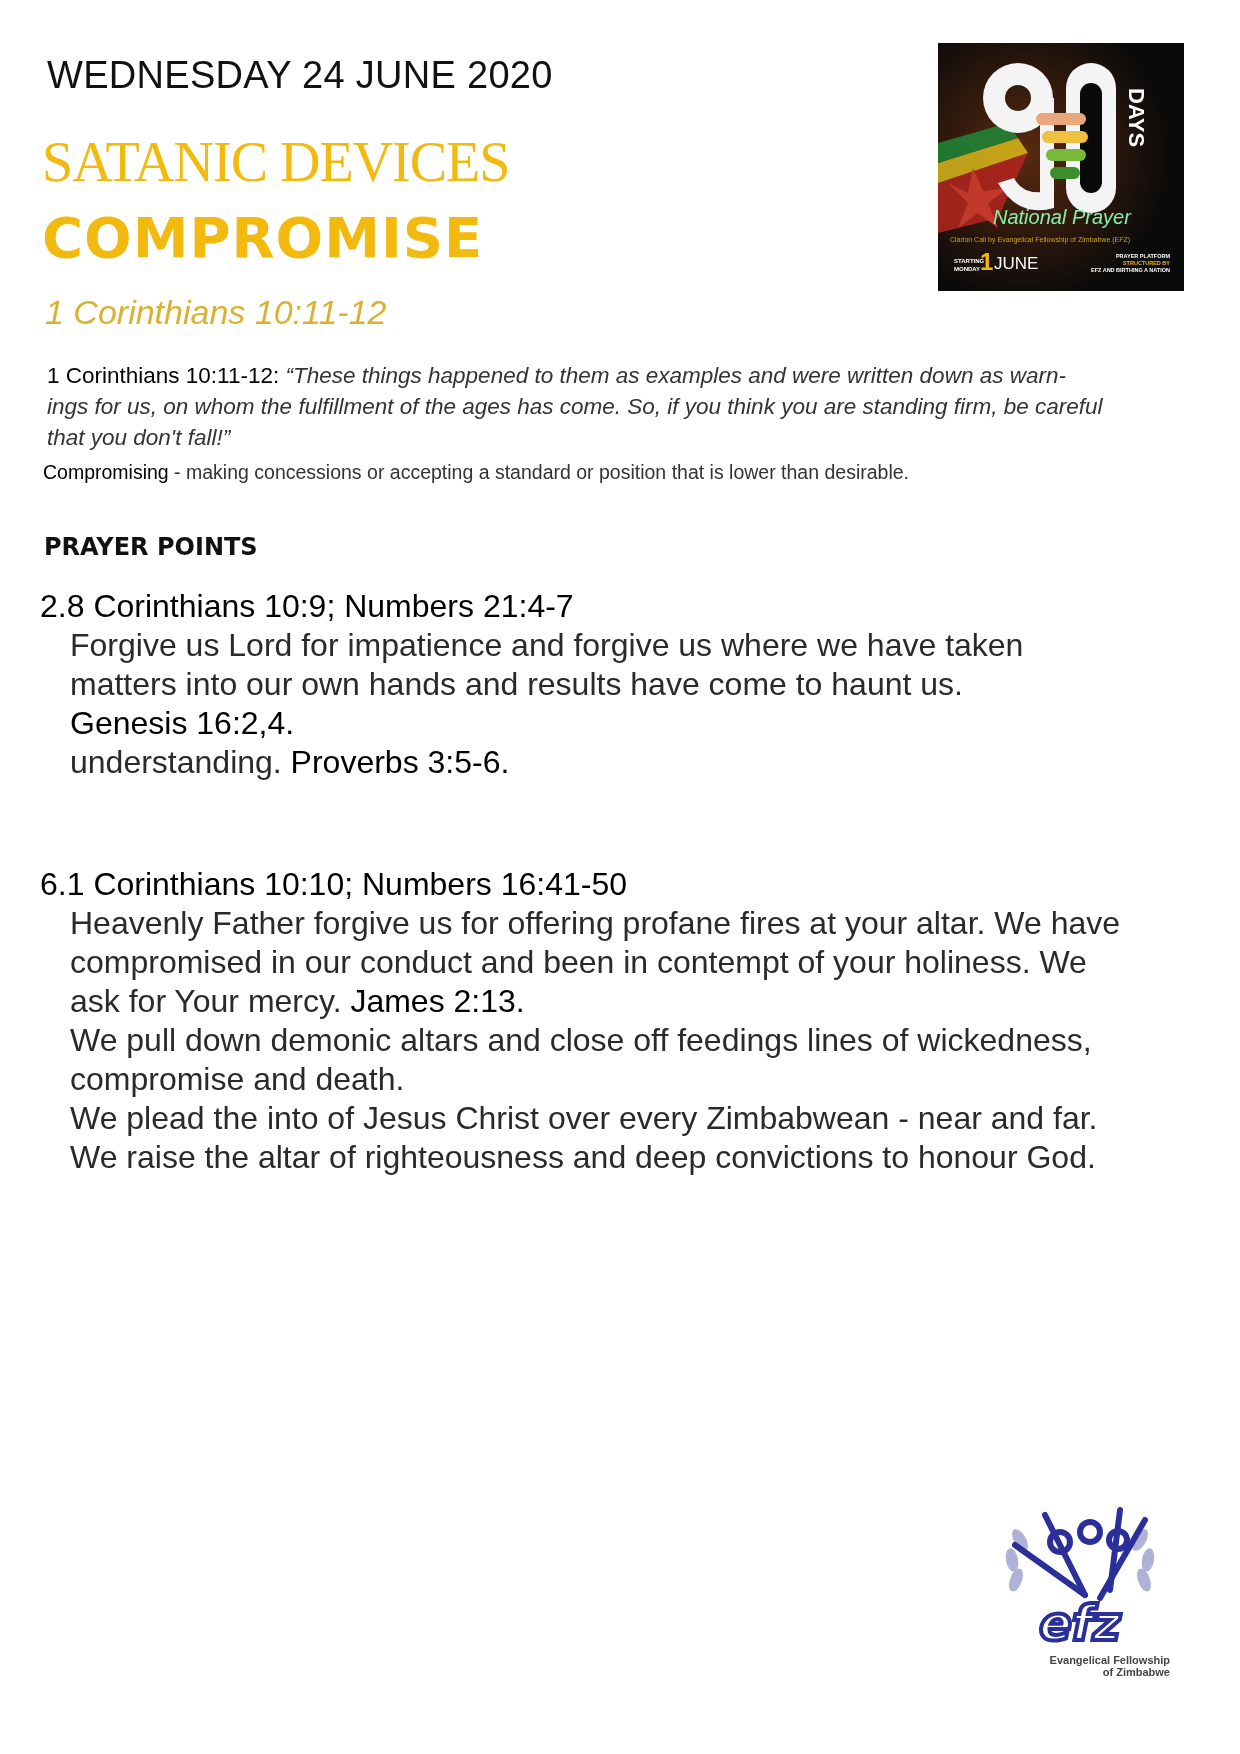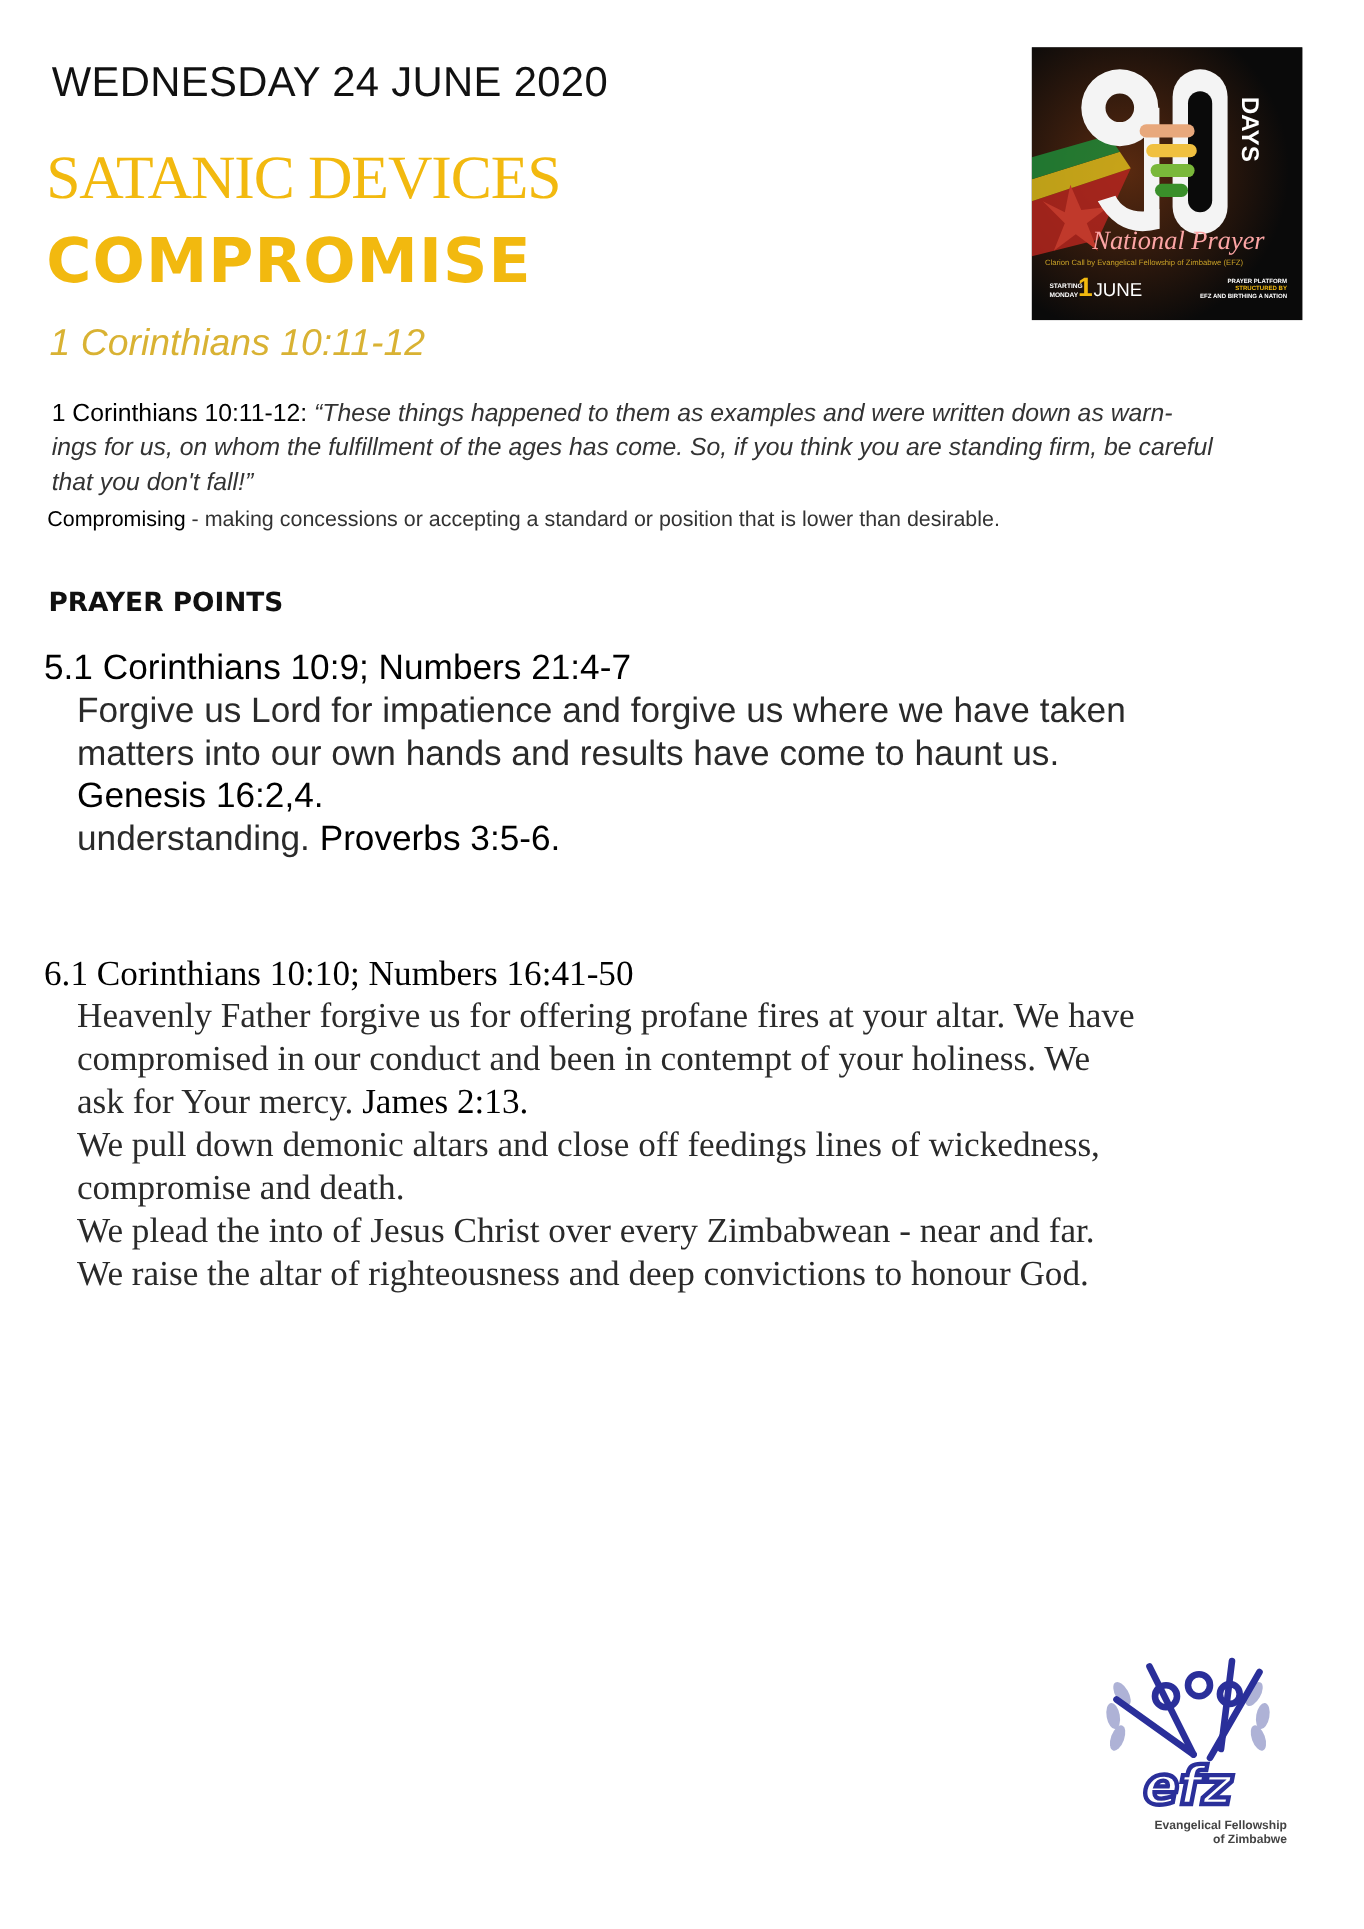--- a/index.html
+++ b/index.html
@@ -68,30 +68,30 @@
   <div class="vtext">that you don't fall!”</div>
 </div>
 
 <div class="abs definition">
   <span class="term">Compromising</span><span> - making concessions or accepting a standard or position that is lower than desirable.</span>
 </div>
 
 <div class="abs pp-heading">PRAYER POINTS</div>
 
 <div class="abs point" style="top:587px;">
-  <div class="ptitle">5.1 Corinthians 10:9; Numbers 21:4-7</div>
+  <div class="ptitle">2.8 Corinthians 10:9; Numbers 21:4-7</div>
   <div class="pbody">
     <div><span>Forgive us Lord for impatience and forgive us where we have taken</span><span class="sref"></span></div>
     <div><span>matters into our own hands and results have come to haunt us.</span><span class="sref"></span></div>
     <div><span></span><span class="sref">Genesis 16:2,4.</span></div>
     <div><span>understanding. </span><span class="sref">Proverbs 3:5-6.</span></div>
   </div>
 </div>
 
-<div class="abs point" style="top:865px;font-family:Liberation Serif, serif;">
+<div class="abs point" style="top:865px;">
   <div class="ptitle">6.1 Corinthians 10:10;  Numbers 16:41-50</div>
   <div class="pbody">
     <div><span>Heavenly Father forgive us for offering profane fires at your altar. We have</span><span class="sref"></span></div>
     <div><span>compromised in our conduct and been in contempt of your holiness. We</span><span class="sref"></span></div>
     <div><span>ask for Your mercy.  </span><span class="sref">James 2:13.</span></div>
     <div><span>We pull down demonic altars and close off feedings lines of wickedness,</span><span class="sref"></span></div>
     <div><span>compromise and death.</span><span class="sref"></span></div>
     <div><span>We plead the into  of Jesus Christ over every Zimbabwean - near and far.</span><span class="sref"></span></div>
     <div><span>We raise the altar of  righteousness and deep convictions to honour God.</span><span class="sref"></span></div>
   </div>
@@ -117,21 +117,21 @@
     <path d="M60,140 q20,35 56,25 l0,-18 q-30,8 -40,-12 z" fill="#f4f4f4"></path>
     <rect x="128" y="20" width="50" height="150" rx="25" fill="#f4f4f4"></rect>
     <rect x="142" y="40" width="22" height="110" rx="11" fill="#0a0a0a"></rect>
 
     <rect x="98" y="70" width="50" height="12" rx="6" fill="#e8a87c"></rect>
     <rect x="104" y="88" width="46" height="12" rx="6" fill="#f0c040"></rect>
     <rect x="108" y="106" width="40" height="12" rx="6" fill="#7ab83a"></rect>
     <rect x="112" y="124" width="30" height="12" rx="6" fill="#3a8f2a"></rect>
   </svg>
   <div class="abs" style="left:185px;top:45px;color:#fff;font-size:22px;font-weight:700;writing-mode:vertical-rl;font-family:'Liberation Sans',sans-serif;">DAYS</div>
-  <div class="abs" style="left:55px;top:163px;color:#fca5a5;font-size:24px;font-style:italic;font-family:Liberation Serif, serif;">National Prayer</div>
+  <div class="abs" style="left:55px;top:163px;color:#86efac;font-size:20px;font-style:italic;font-family:Liberation Sans, sans-serif;">National Prayer</div>
   <div class="abs" style="left:12px;top:193px;color:#c9a227;font-size:7px;white-space:nowrap;font-family:'Liberation Sans',sans-serif;">Clarion Call by Evangelical Fellowship of Zimbabwe (EFZ)</div>
   <div class="abs" style="left:16px;top:214px;color:#fff;font-size:6px;font-weight:700;line-height:8px;font-family:'Liberation Sans',sans-serif;">
     <div>STARTING</div>
     <div>MONDAY</div>
   </div>
   <div class="abs" style="left:42px;top:205px;color:#f2b90f;font-size:24px;font-weight:700;font-family:'Liberation Sans',sans-serif;">1</div>
   <div class="abs" style="left:56px;top:211px;color:#fff;font-size:17px;font-family:'Liberation Sans',sans-serif;">JUNE</div>
   <div class="abs" style="right:14px;top:210px;text-align:right;color:#fff;font-size:5.5px;font-weight:700;line-height:7px;font-family:'Liberation Sans',sans-serif;">
     <div>PRAYER PLATFORM</div>
     <div style="color:#f2b90f;">STRUCTURED BY</div>

